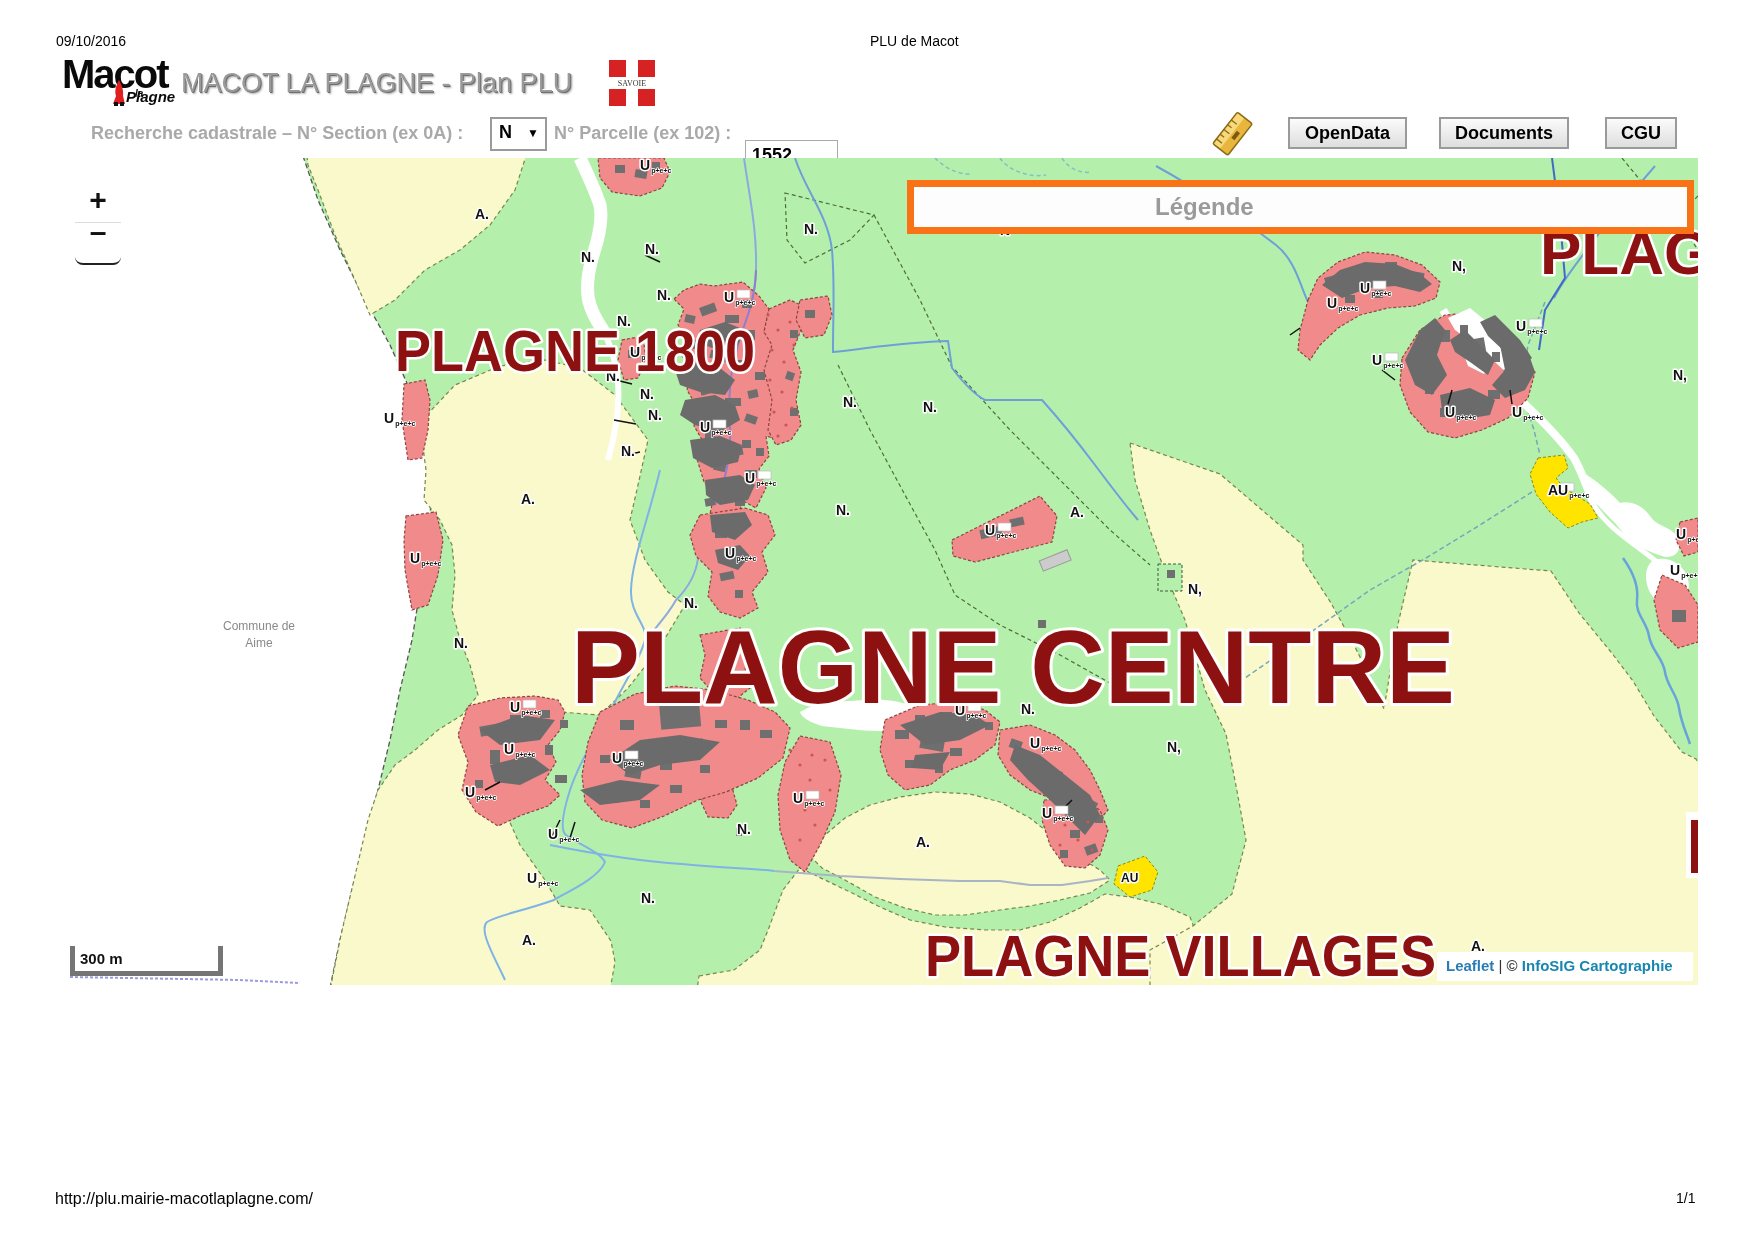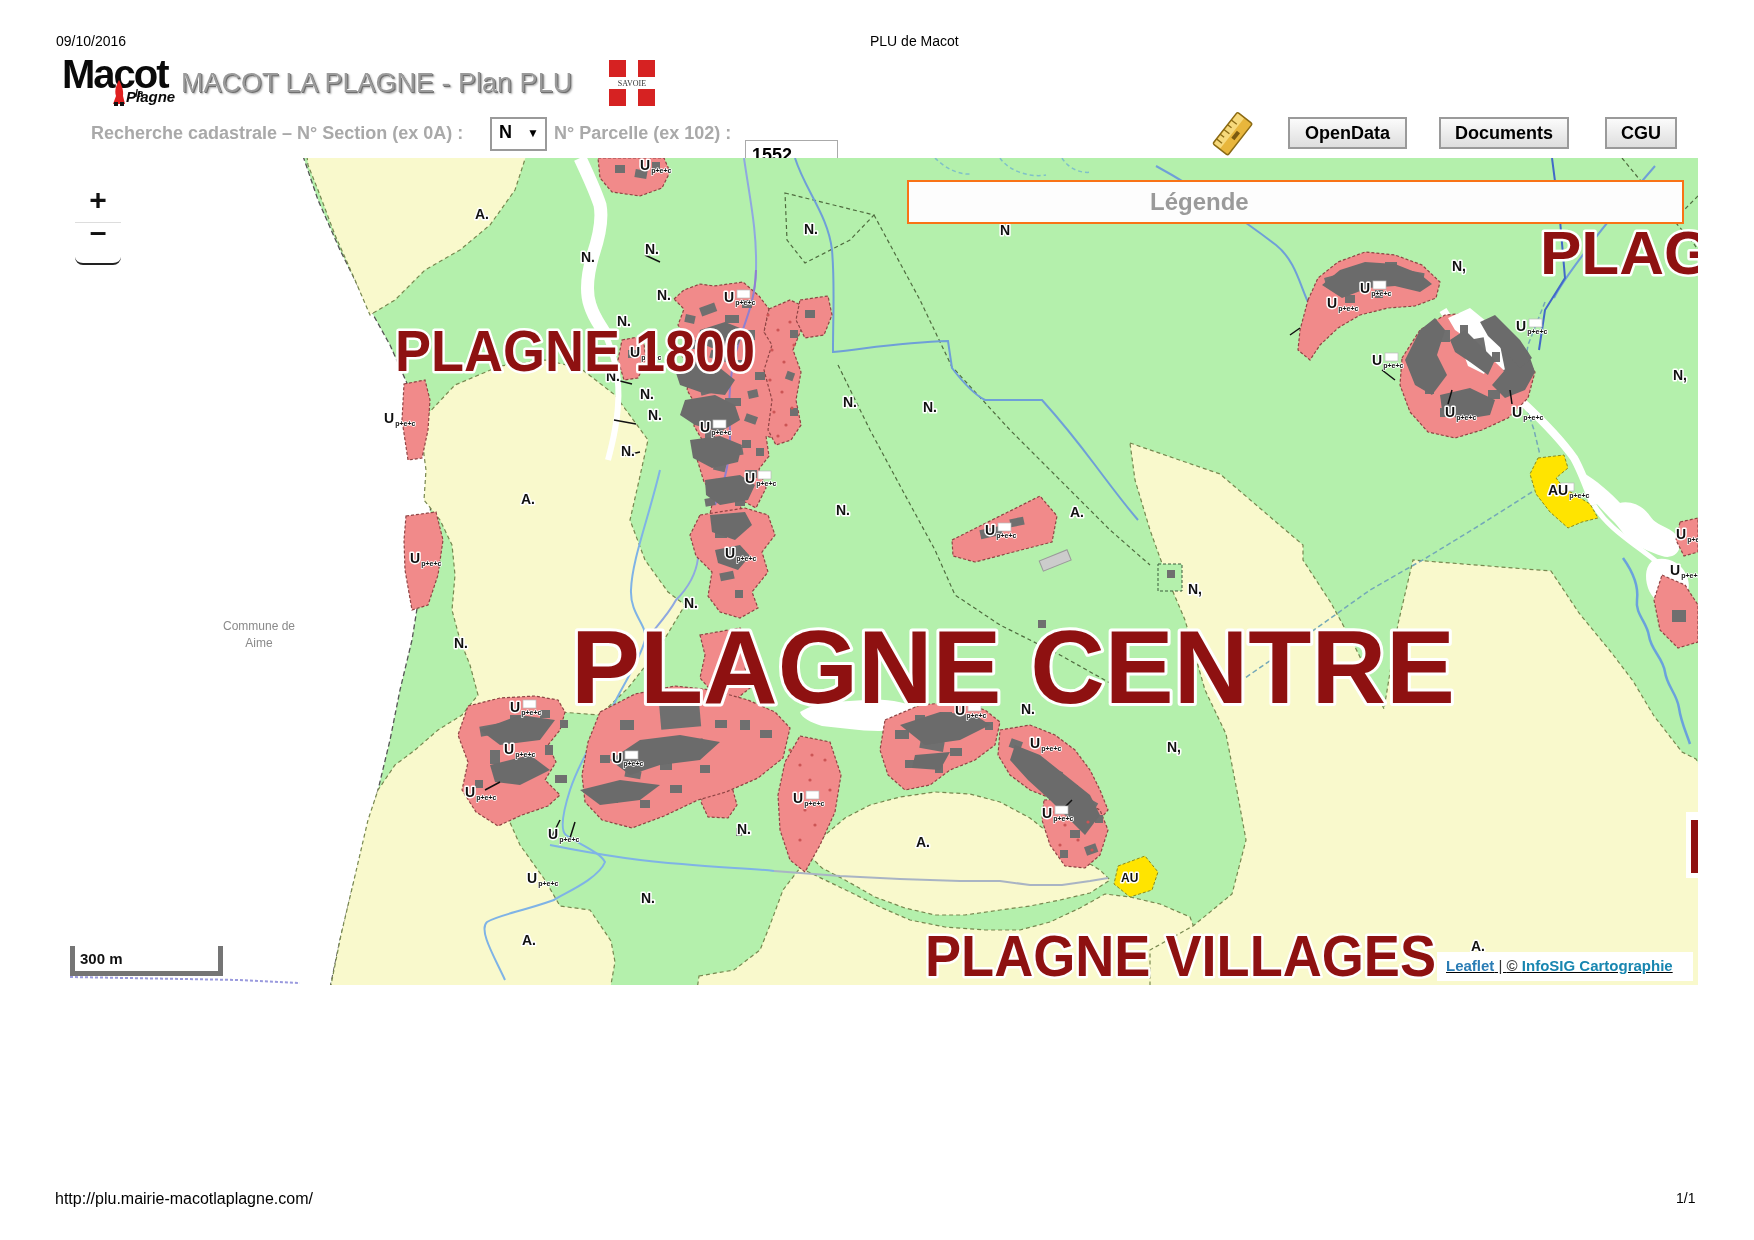--- a/index.html
+++ b/index.html
@@ -453,26 +453,26 @@
 
 <rect x="1686" y="812" width="12" height="66" fill="#ffffff"></rect>
 <rect x="1691" y="820" width="7" height="53" fill="#8e1111"></rect>
 </svg>
 
 <div class="abs" style="left:75px;top:183px;width:46px;height:80px;background:#fff;border-bottom:2px solid #222;border-radius:8px;"></div>
 <div class="abs" style="left:75px;top:222px;width:46px;height:1px;background:#ddd;"></div>
 <div class="abs" style="left:75px;top:180px;width:46px;height:40px;text-align:center;font-size:30px;font-weight:bold;color:#111;line-height:40px;">+</div>
 <div class="abs" style="left:75px;top:212px;width:46px;height:40px;text-align:center;font-size:30px;font-weight:bold;color:#111;line-height:40px;">–</div>
 
-<div class="abs" style="left:907px;top:180px;width:773px;height:40px;background:#fdfdfd;border:2px solid #f97316;">
+<div class="abs" style="left:907px;top:180px;width:773px;height:40px;background:#fdfdfd;border:7px solid #f97316;">
   <span style="position:absolute;left:241px;top:6px;font-size:24px;font-weight:bold;color:#9a9a9a;">Légende</span>
 </div>
 
 <div class="abs" style="left:70px;top:946px;width:143px;height:25px;border-left:5px solid #757575;border-right:5px solid #757575;border-bottom:5px solid #757575;"></div>
 <div class="abs" style="left:80px;top:950px;font-size:15px;font-weight:bold;color:#111;">300 m</div>
 
-<div class="abs" style="left:1437px;top:952px;width:256px;height:29px;background:#fff;white-space:nowrap;font-size:15px;font-weight:bold;text-decoration:underline;">
+<div class="abs" style="left:1437px;top:952px;width:256px;height:29px;background:#fff;white-space:nowrap;font-size:15px;font-weight:bold;">
   <span style="margin-left:9px;line-height:28px;color:#2a7cb5;">Leaflet</span><span style="color:#333;font-weight:normal;"> | </span><span style="color:#444;">© </span><span style="color:#1886b0;">InfoSIG Cartographie</span>
 </div>
 
 <div class="abs" style="left:55px;top:1190px;font-size:16px;color:#000;">http://plu.mairie-macotlaplagne.com/</div>
 
 <div class="abs" style="left:1676px;top:1190px;font-size:14px;color:#000;">1/1</div>
 
 </body></html>

